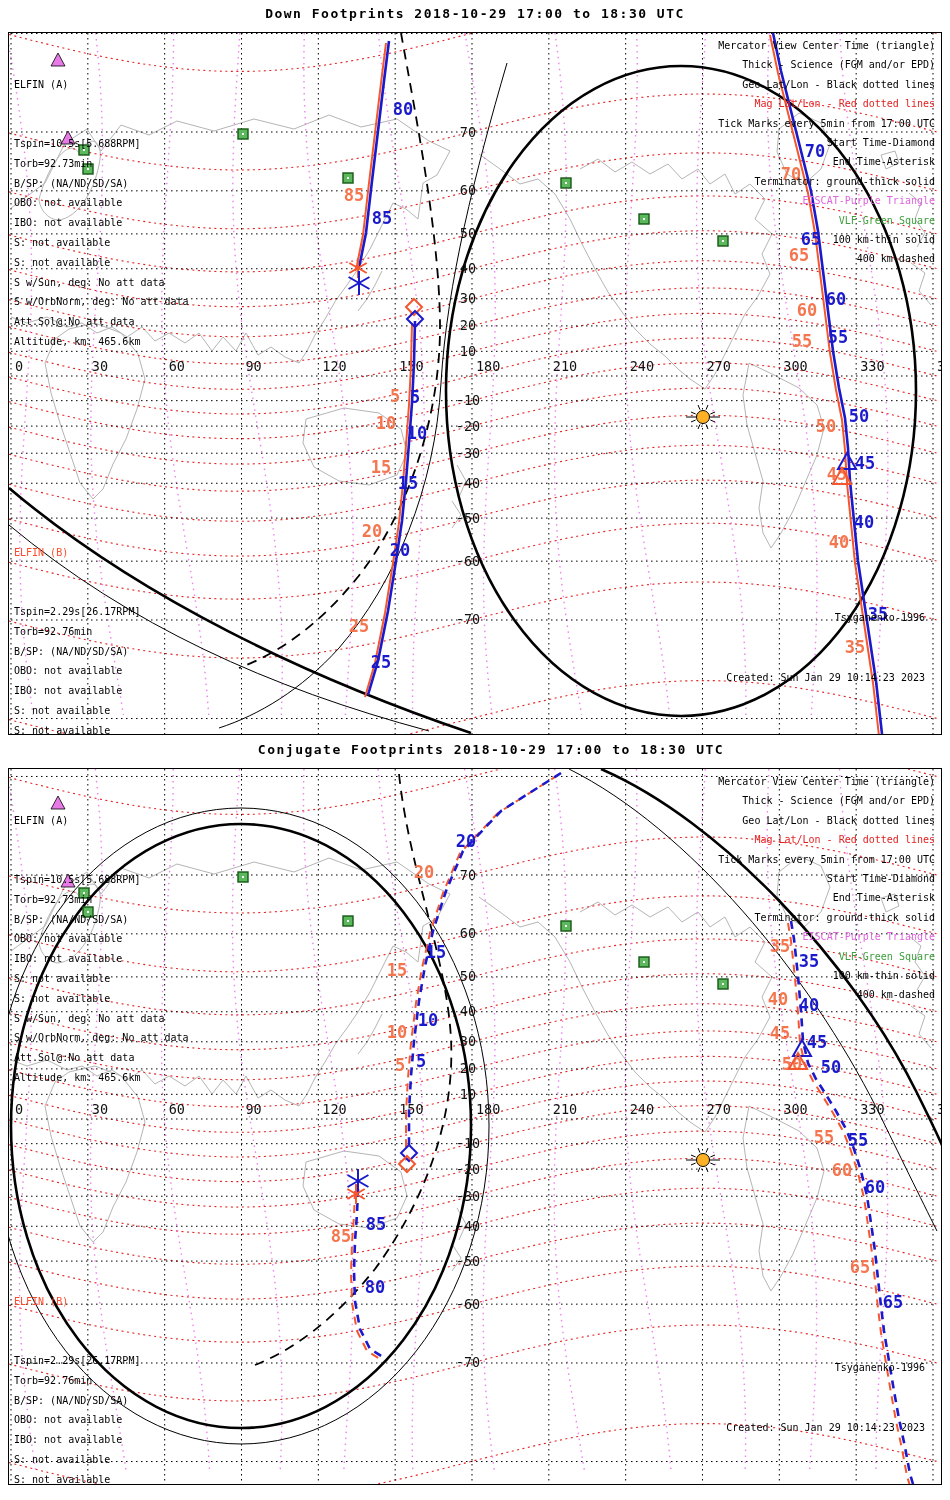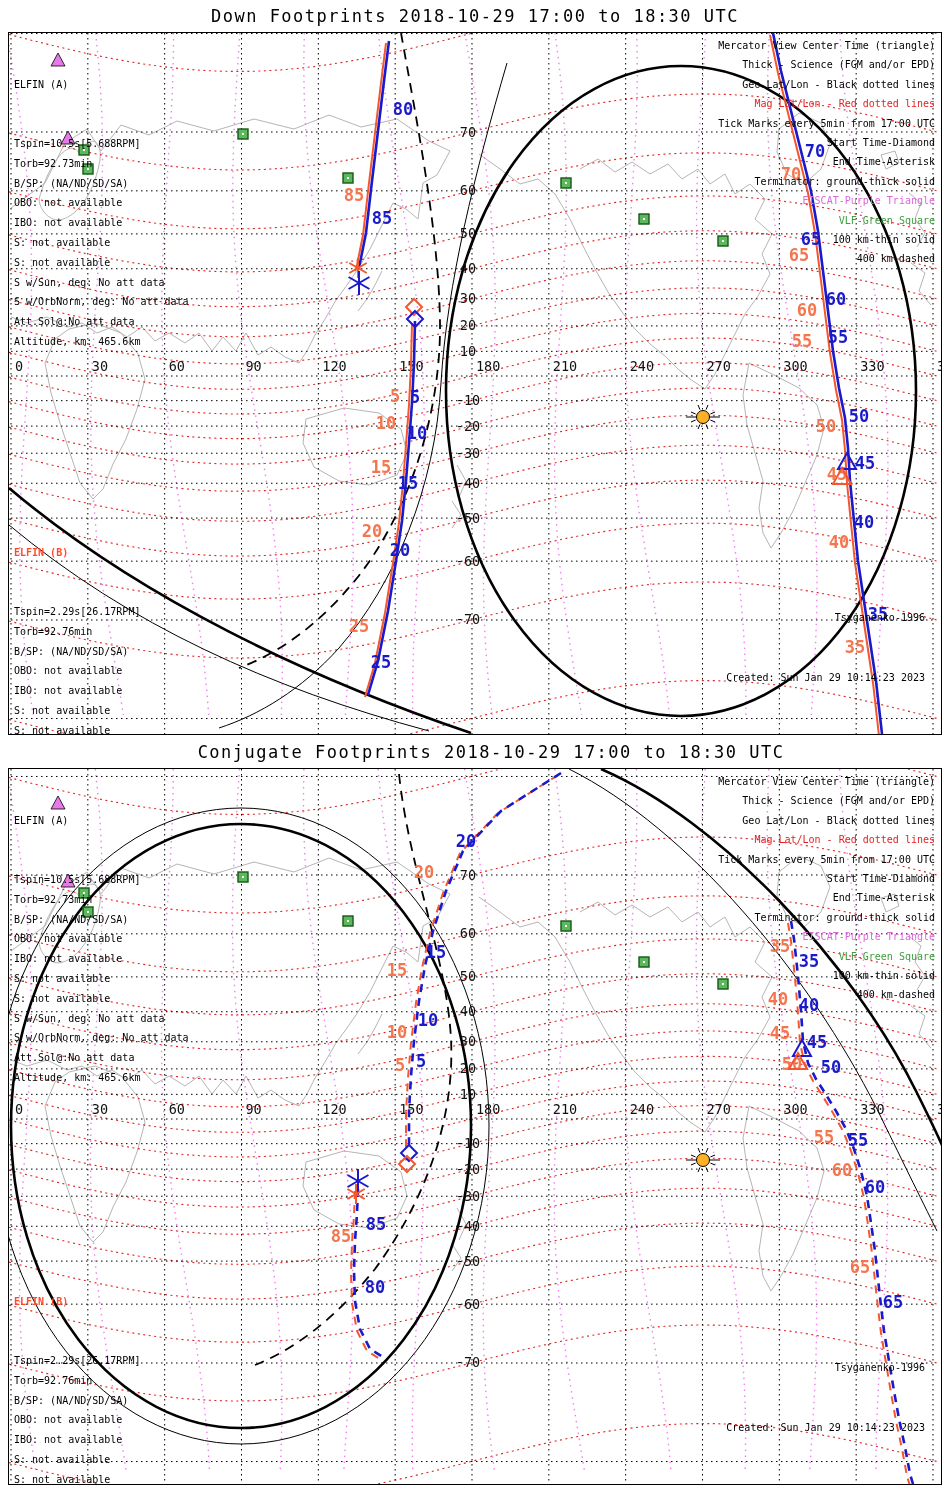--- a/index.html
+++ b/index.html
@@ -1,30 +1,30 @@
 <!DOCTYPE html>
 <html><head>
 <meta charset="utf-8">
 <style>
   html,body{margin:0;padding:0;background:#fff;}
   body{width:950px;height:1500px;position:relative;font-family:"DejaVu Sans Mono",monospace;color:#000;}
-  .page-title{position:absolute;left:0;width:950px;text-align:center;font-size:17px;letter-spacing:1.5px;white-space:pre;}
+  .page-title{position:absolute;left:0;width:950px;text-align:center;font-size:13px;letter-spacing:1.5px;white-space:pre;font-weight:bold;}
   #title-top{top:6px;}
   #title-bottom{top:742px;margin-left:16px;}
   .panel{position:absolute;left:8px;width:932px;border:1px solid #000;background:#fff;overflow:hidden;}
   #panel-top{top:32px;height:701px;}
   #panel-bottom{top:768px;height:715px;}
   .panel svg{position:absolute;left:0;top:0;}
   .overlay{position:absolute;white-space:pre;font-size:10px;line-height:19.8px;}
   .elfin-block{left:5px;}
   .elfin-a-block{top:2px;}
   .eb-top{top:470px;}
   .eb-bottom{top:483px;}
   .head-a{color:#000000;font-weight:normal;}
-  .head-b{color:#ff4a2a;font-weight:bold;}
+  .head-b{color:#ff4a2a;font-weight:normal;}
   .legend-block{right:6px;top:3px;text-align:right;line-height:19.4px;}
   .credits-block{right:16px;bottom:6px;text-align:right;line-height:20px;}
   svg text{font-family:"DejaVu Sans Mono",monospace;}
   .ticklab{font-size:17px;font-weight:bold;}
   .axlab{font-size:13.5px;}
 </style>
 </head>
 <body>
 
 <div class="page-title" id="title-top">Down Footprints 2018-10-29 17:00 to 18:30 UTC</div>

